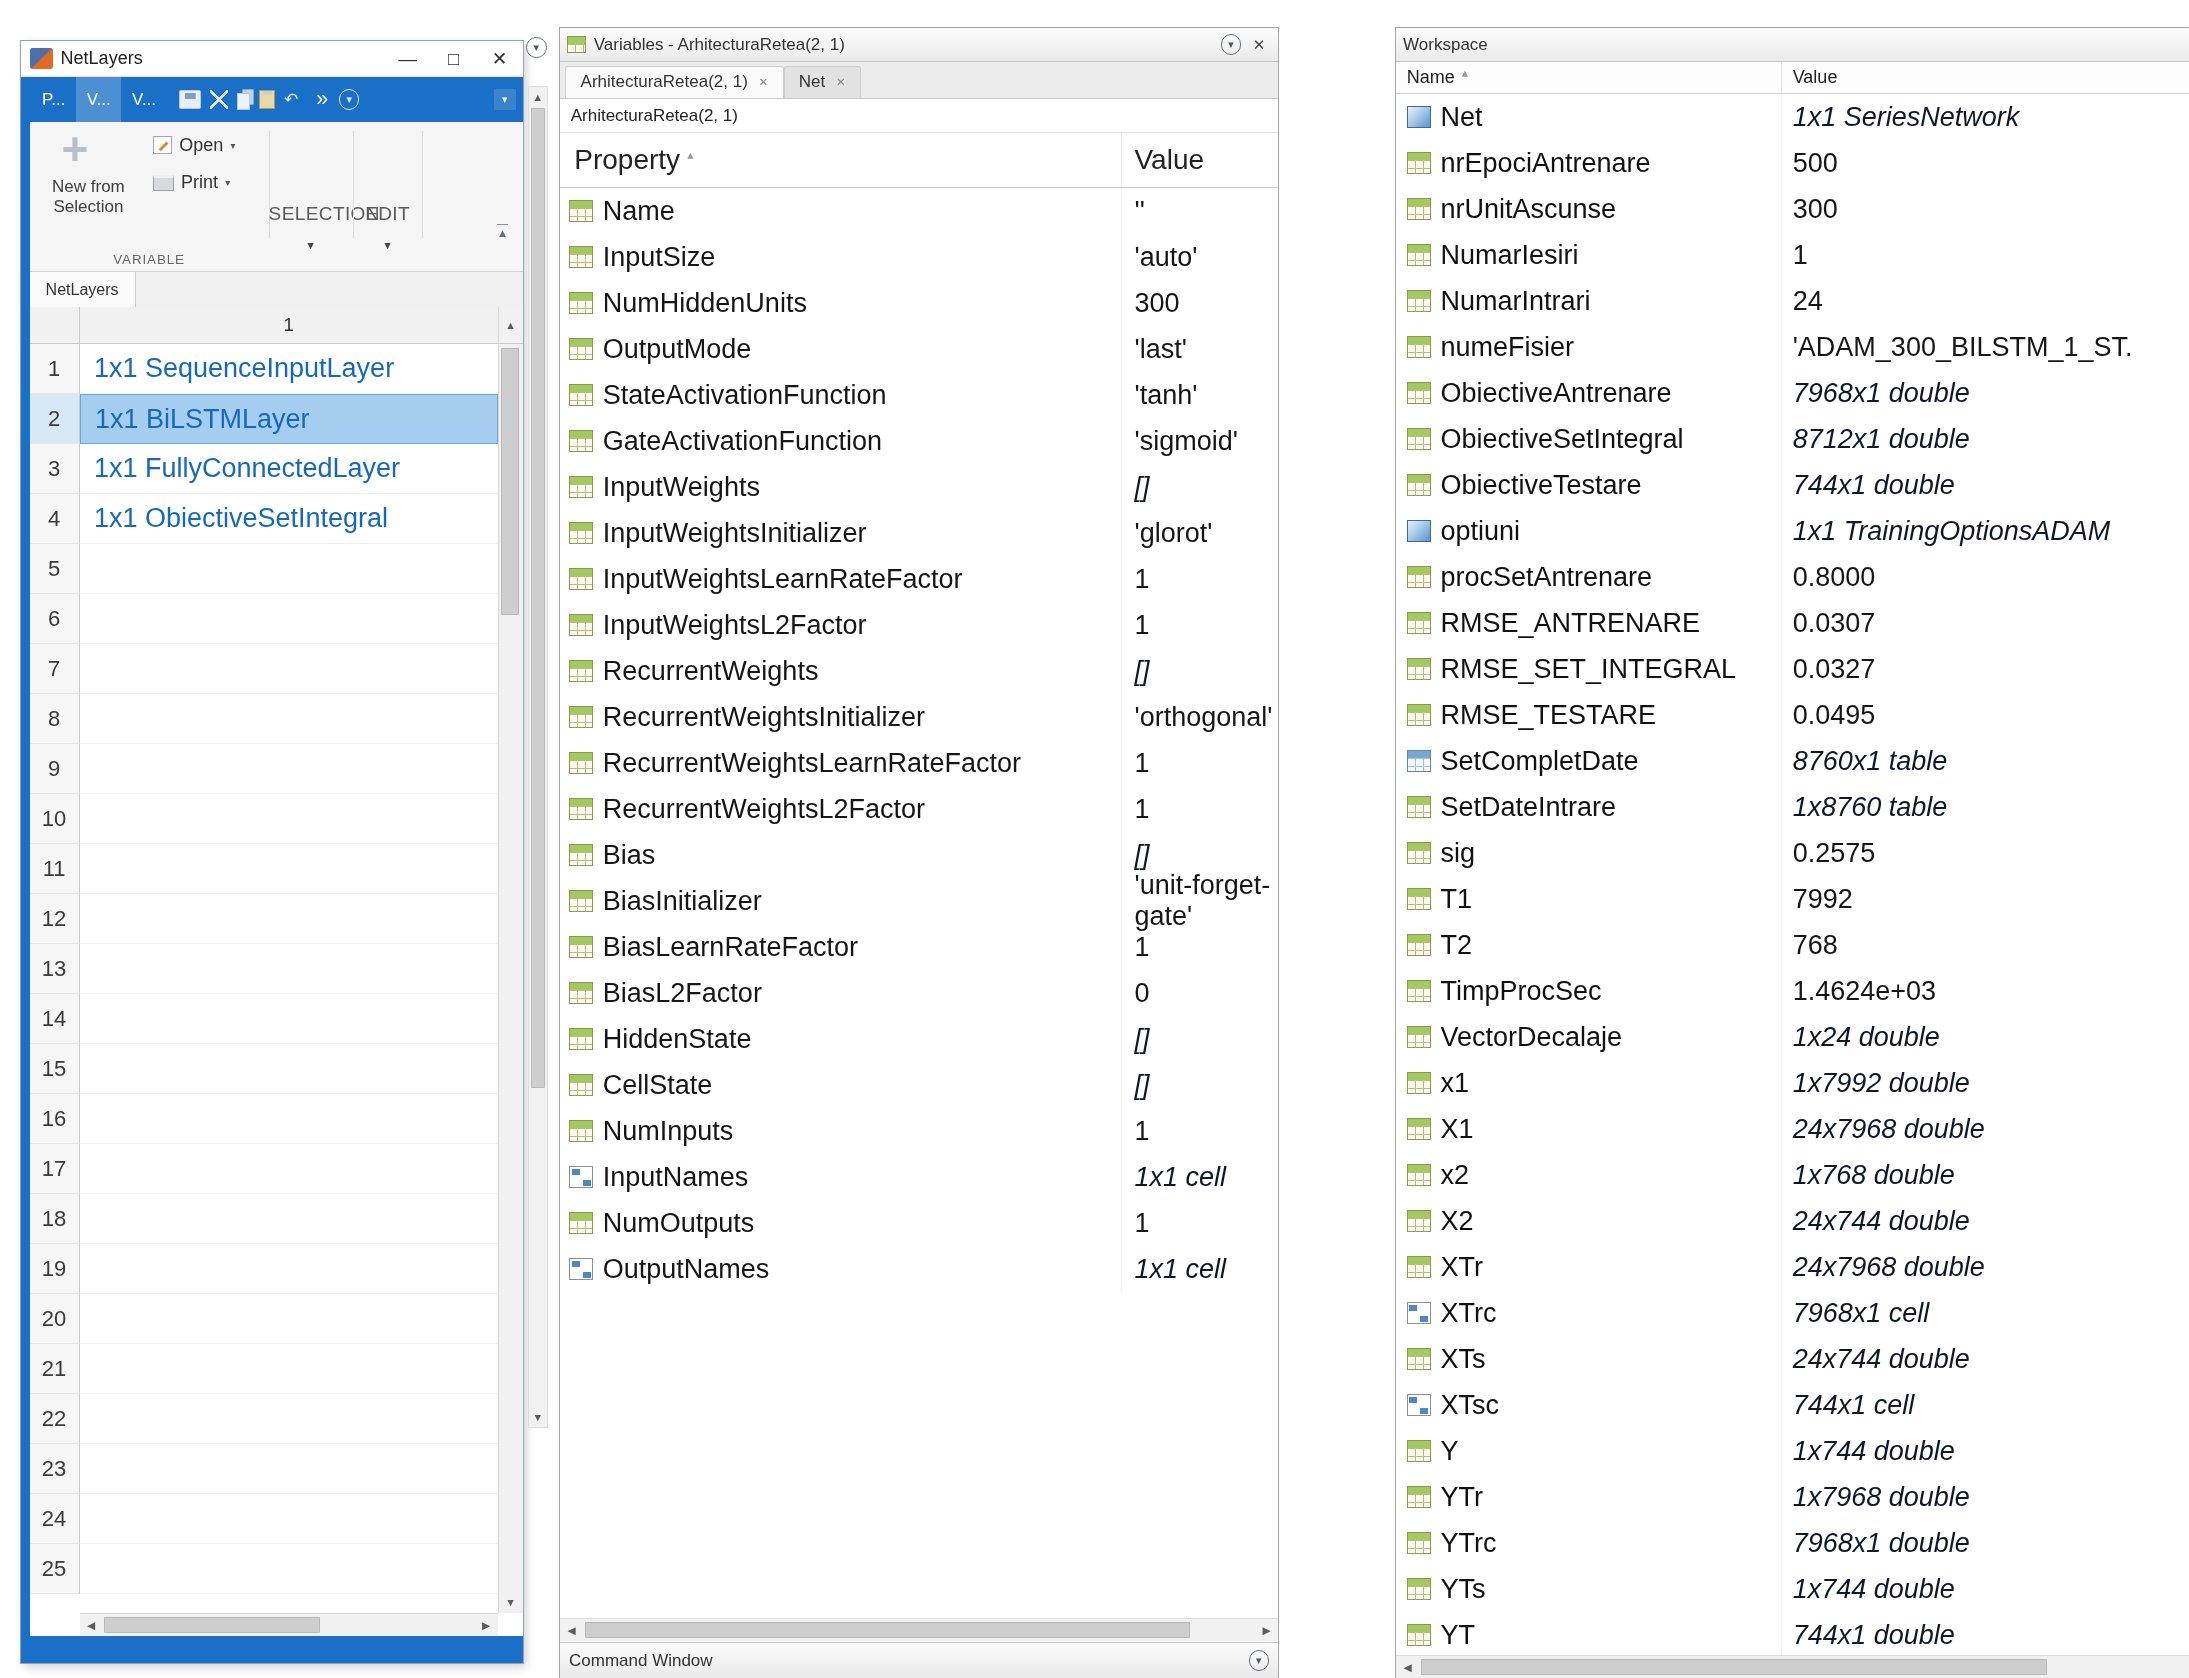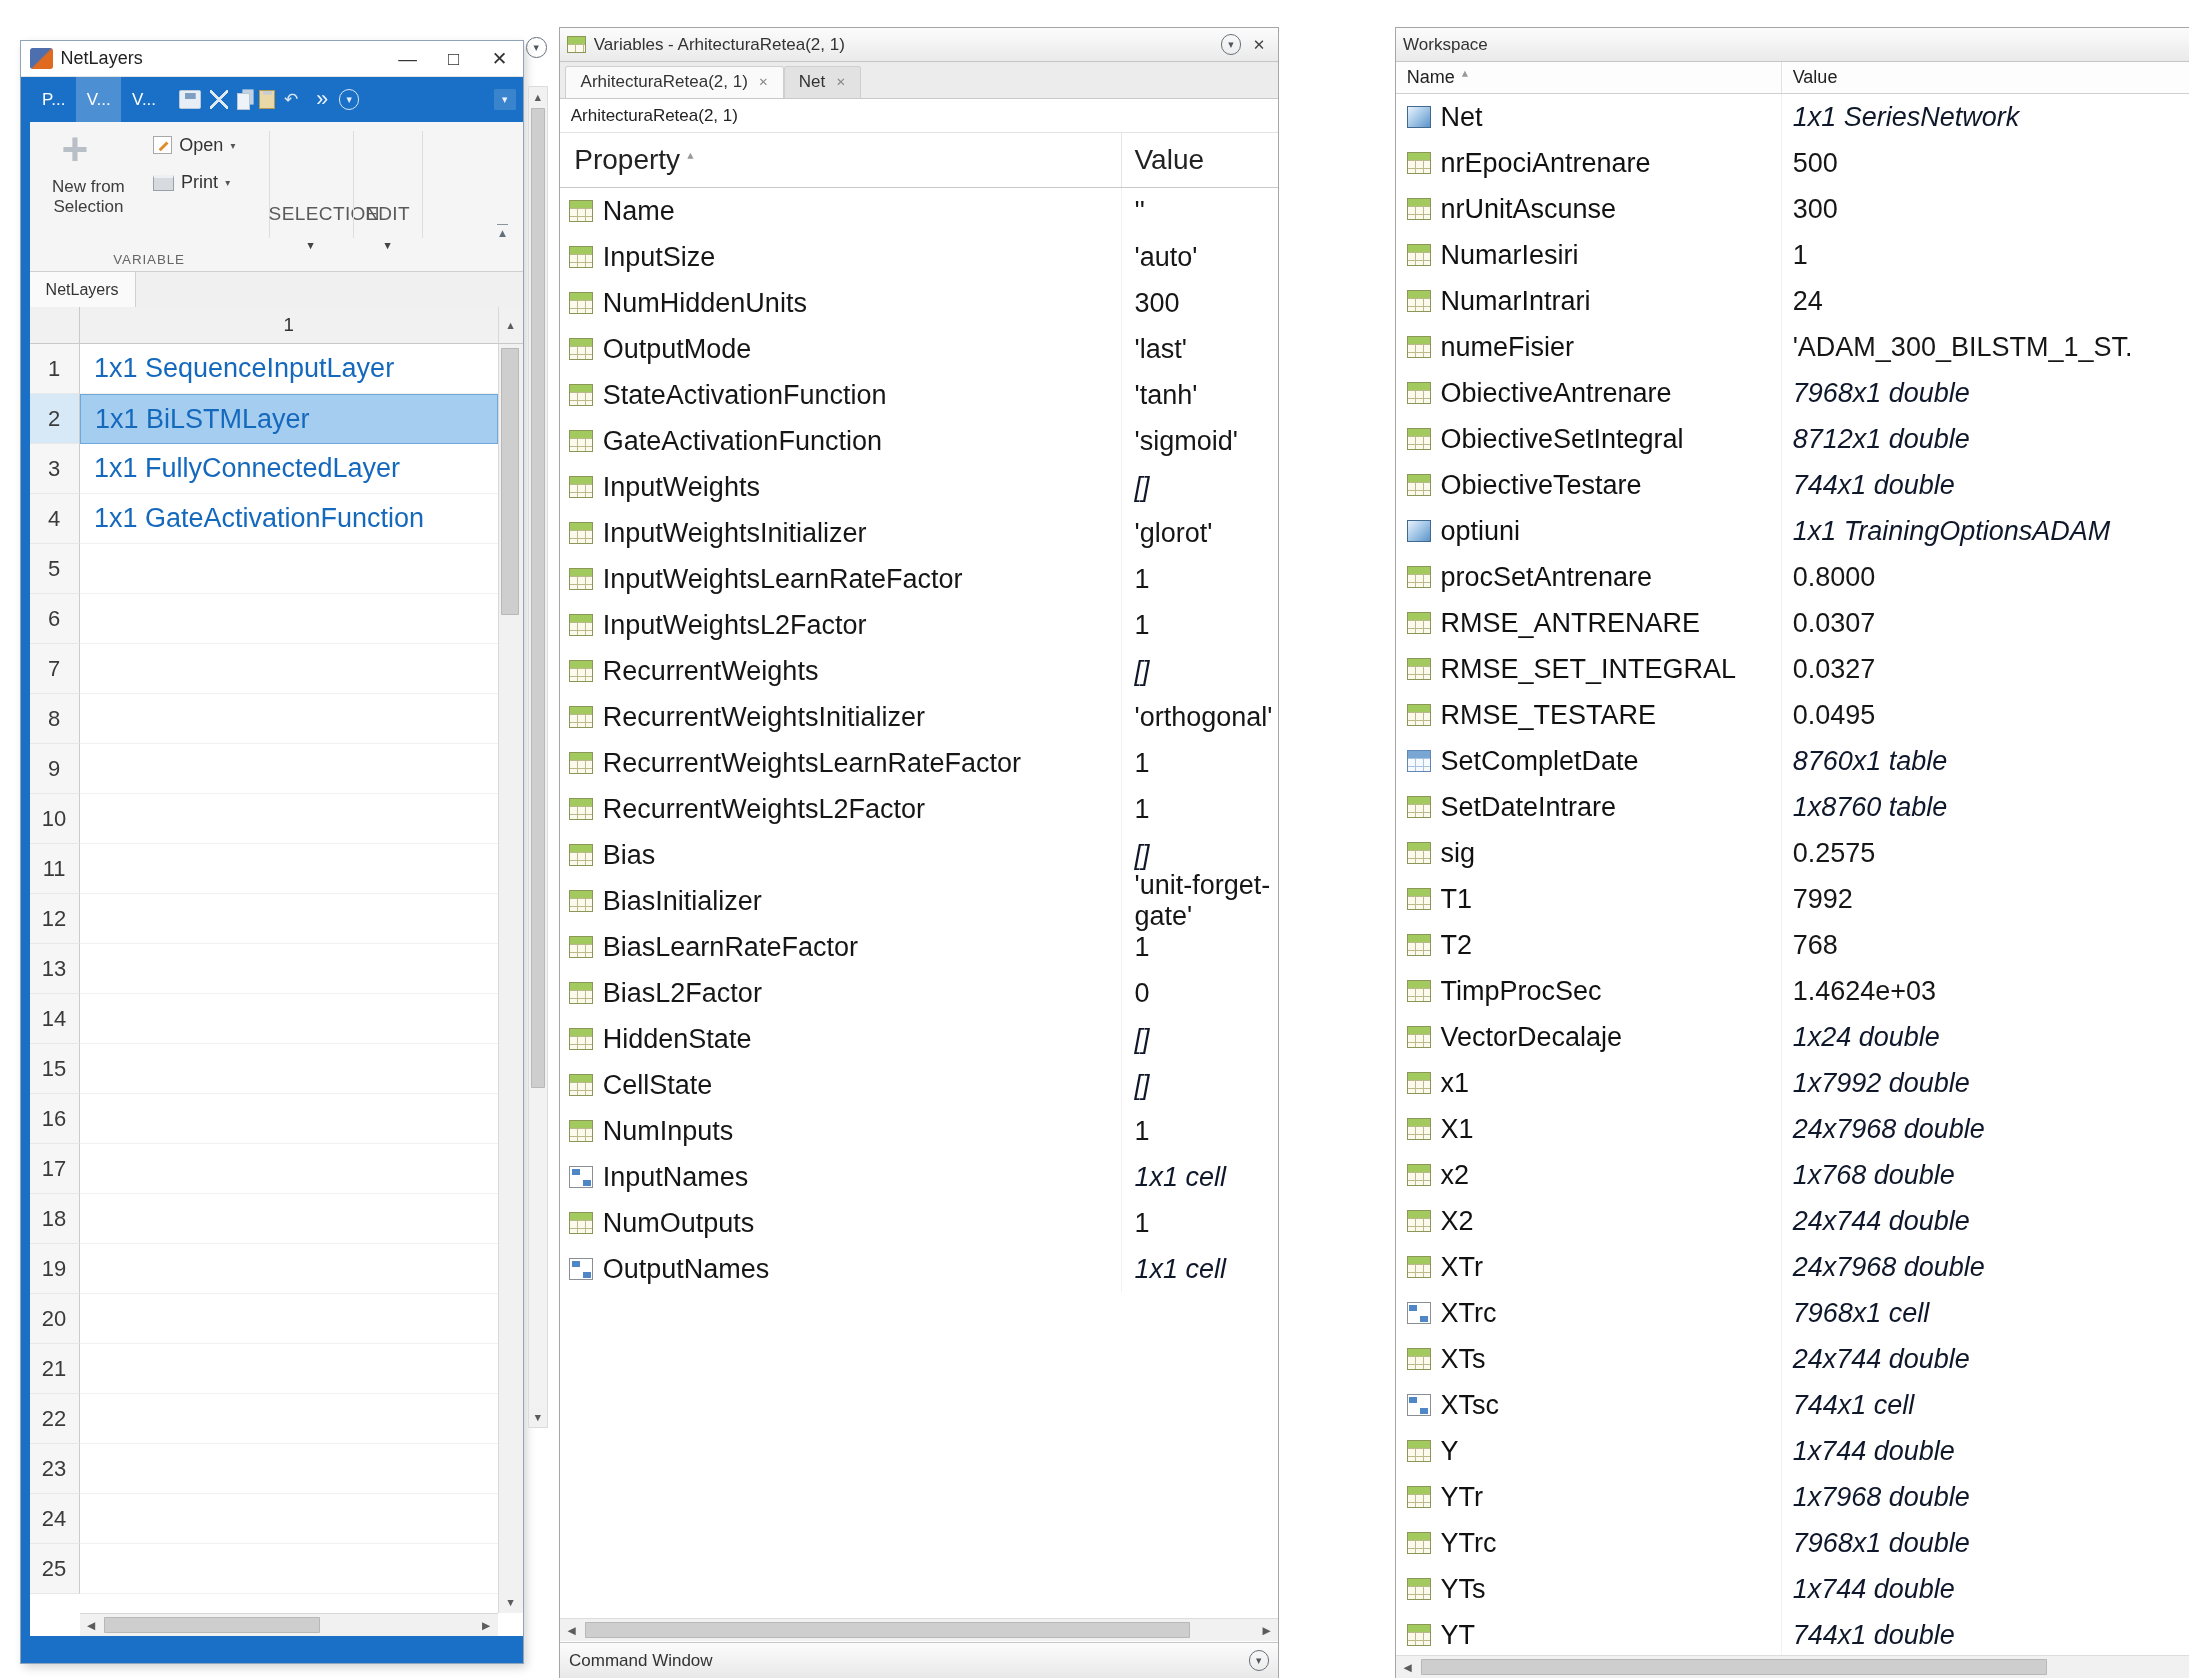--- a/index.html
+++ b/index.html
@@ -326,21 +326,21 @@
           <div class="nl-row">
             <div class="nl-num">3</div>
             <div class="nl-cell">
               <span>1x1 FullyConnectedLayer</span>
             </div>
           </div>
 
           <div class="nl-row">
             <div class="nl-num">4</div>
             <div class="nl-cell">
-              <span>1x1 GateActivationFunction</span>
+              <span>1x1 ObiectiveSetIntegral</span>
             </div>
           </div>
 
           <div class="nl-row">
             <div class="nl-num">5</div>
             <div class="nl-cell">
               <span></span>
             </div>
           </div>
 

